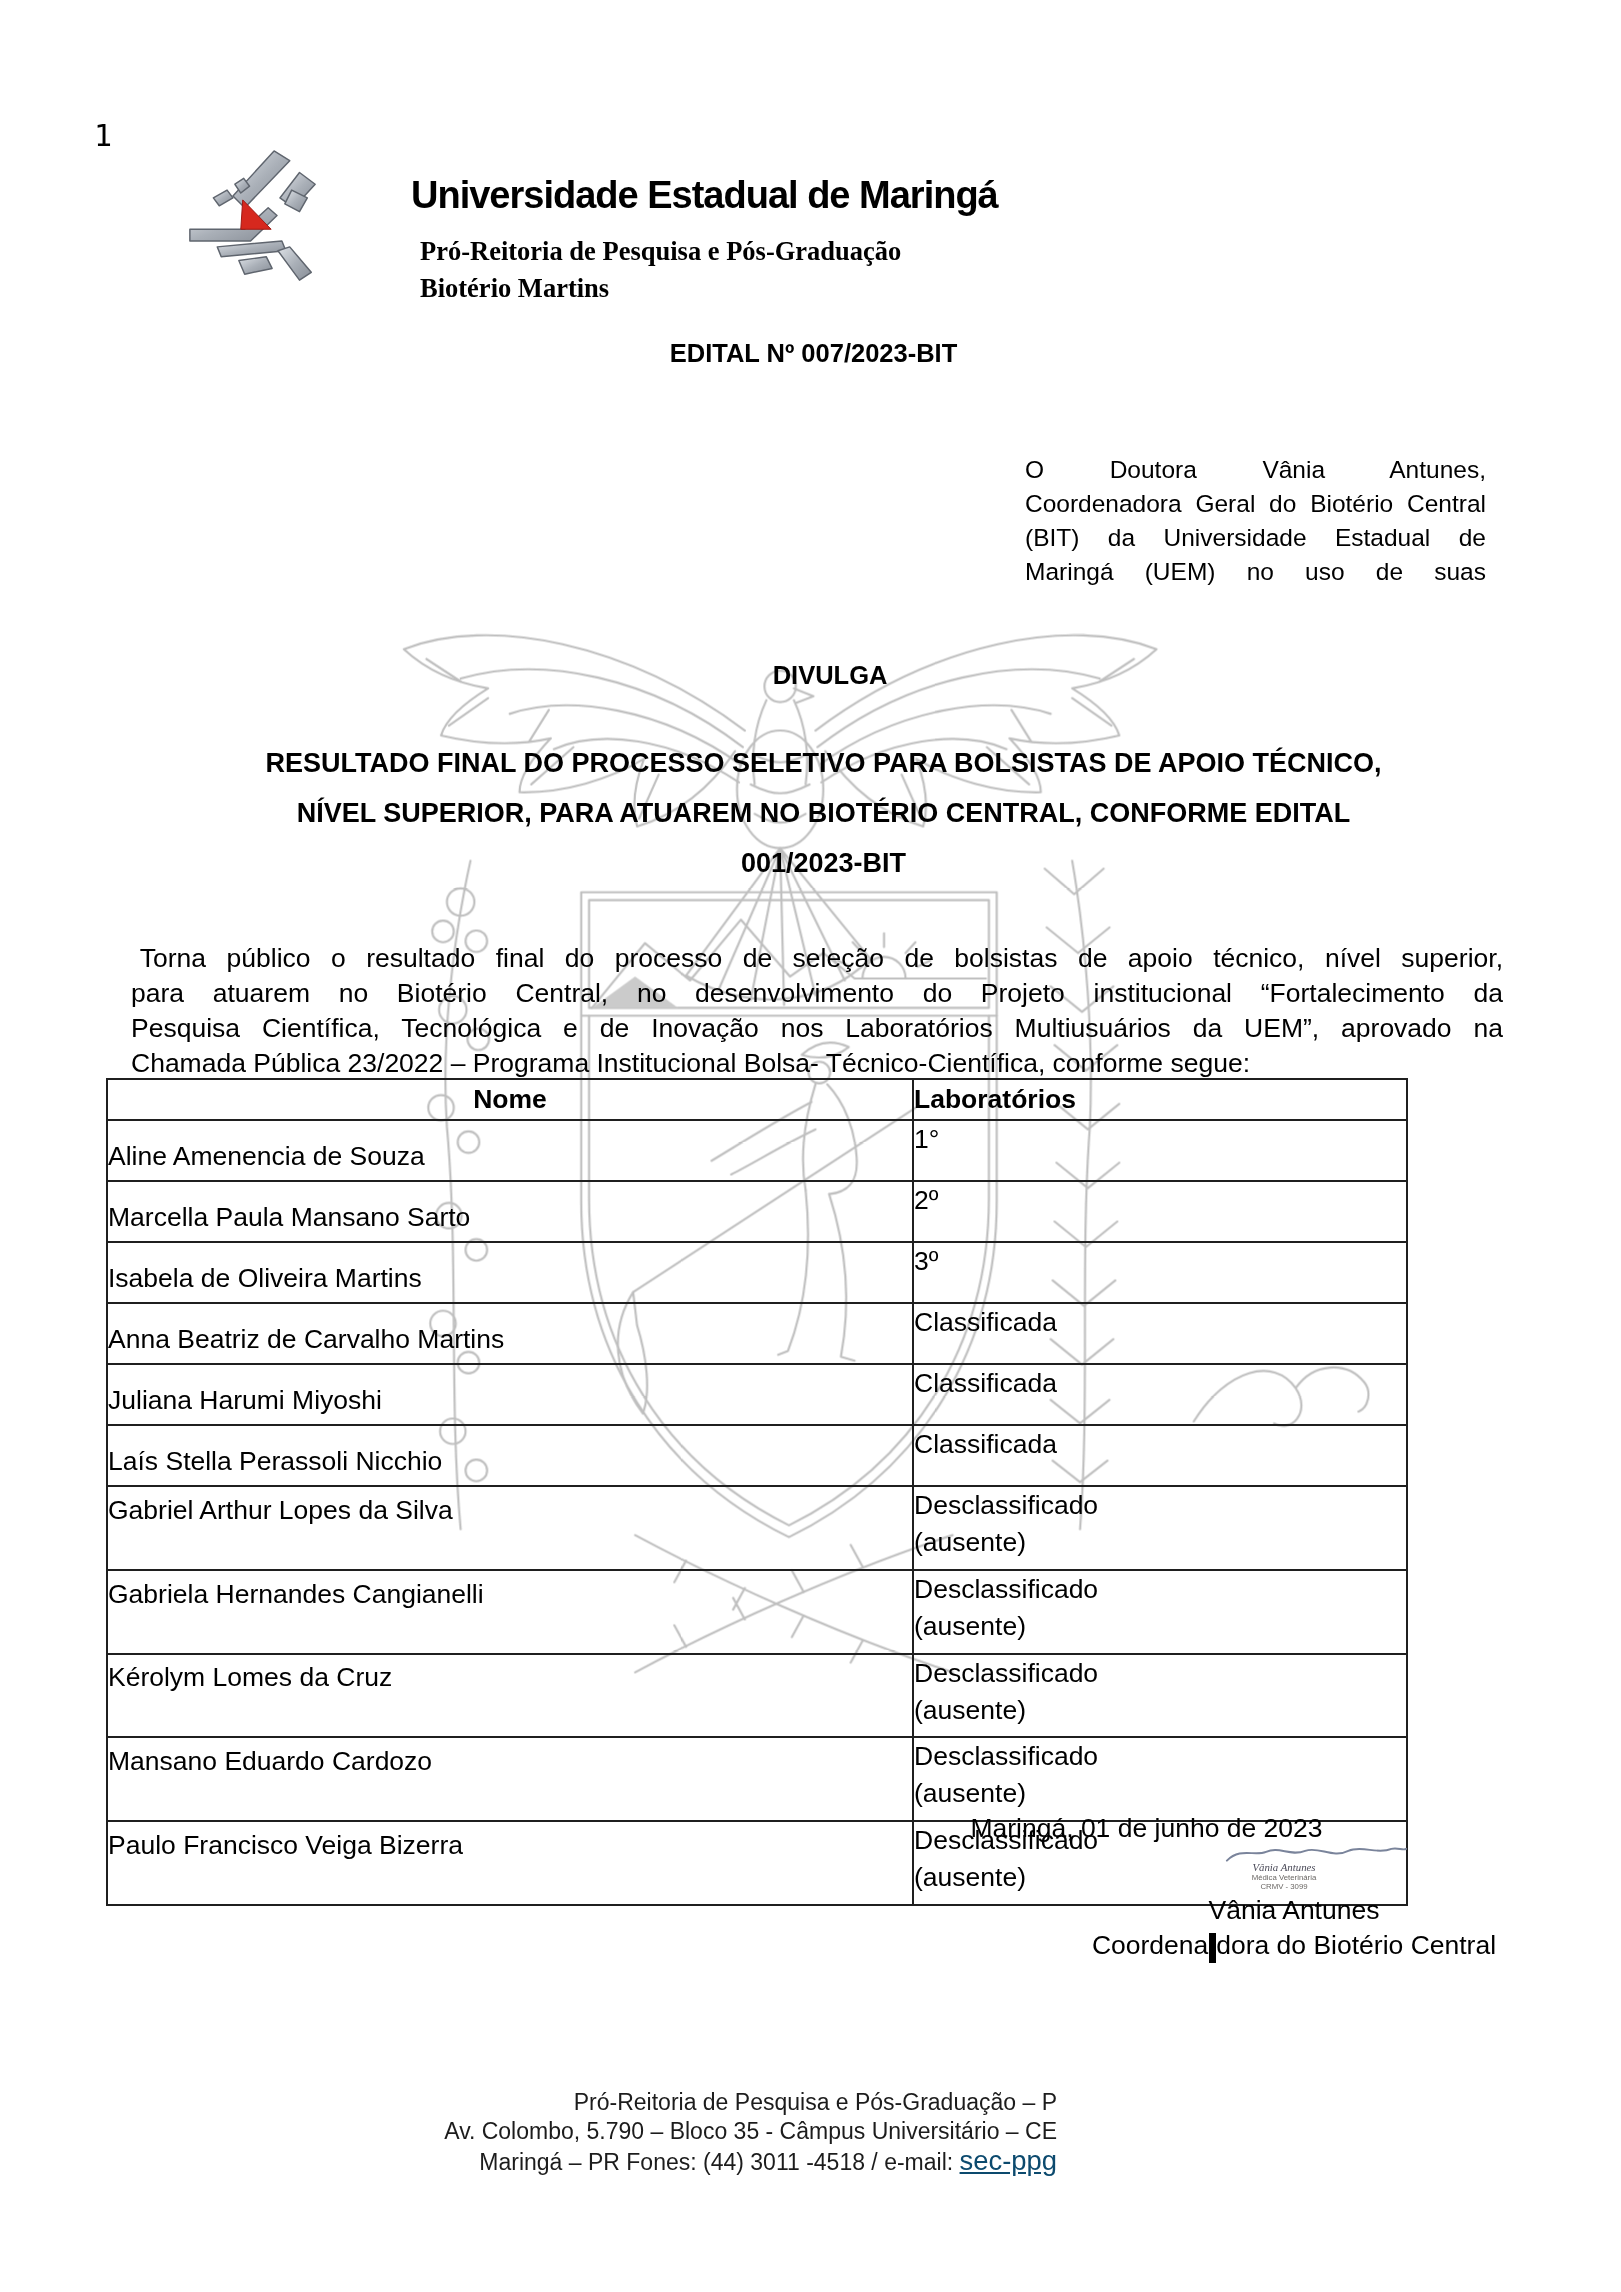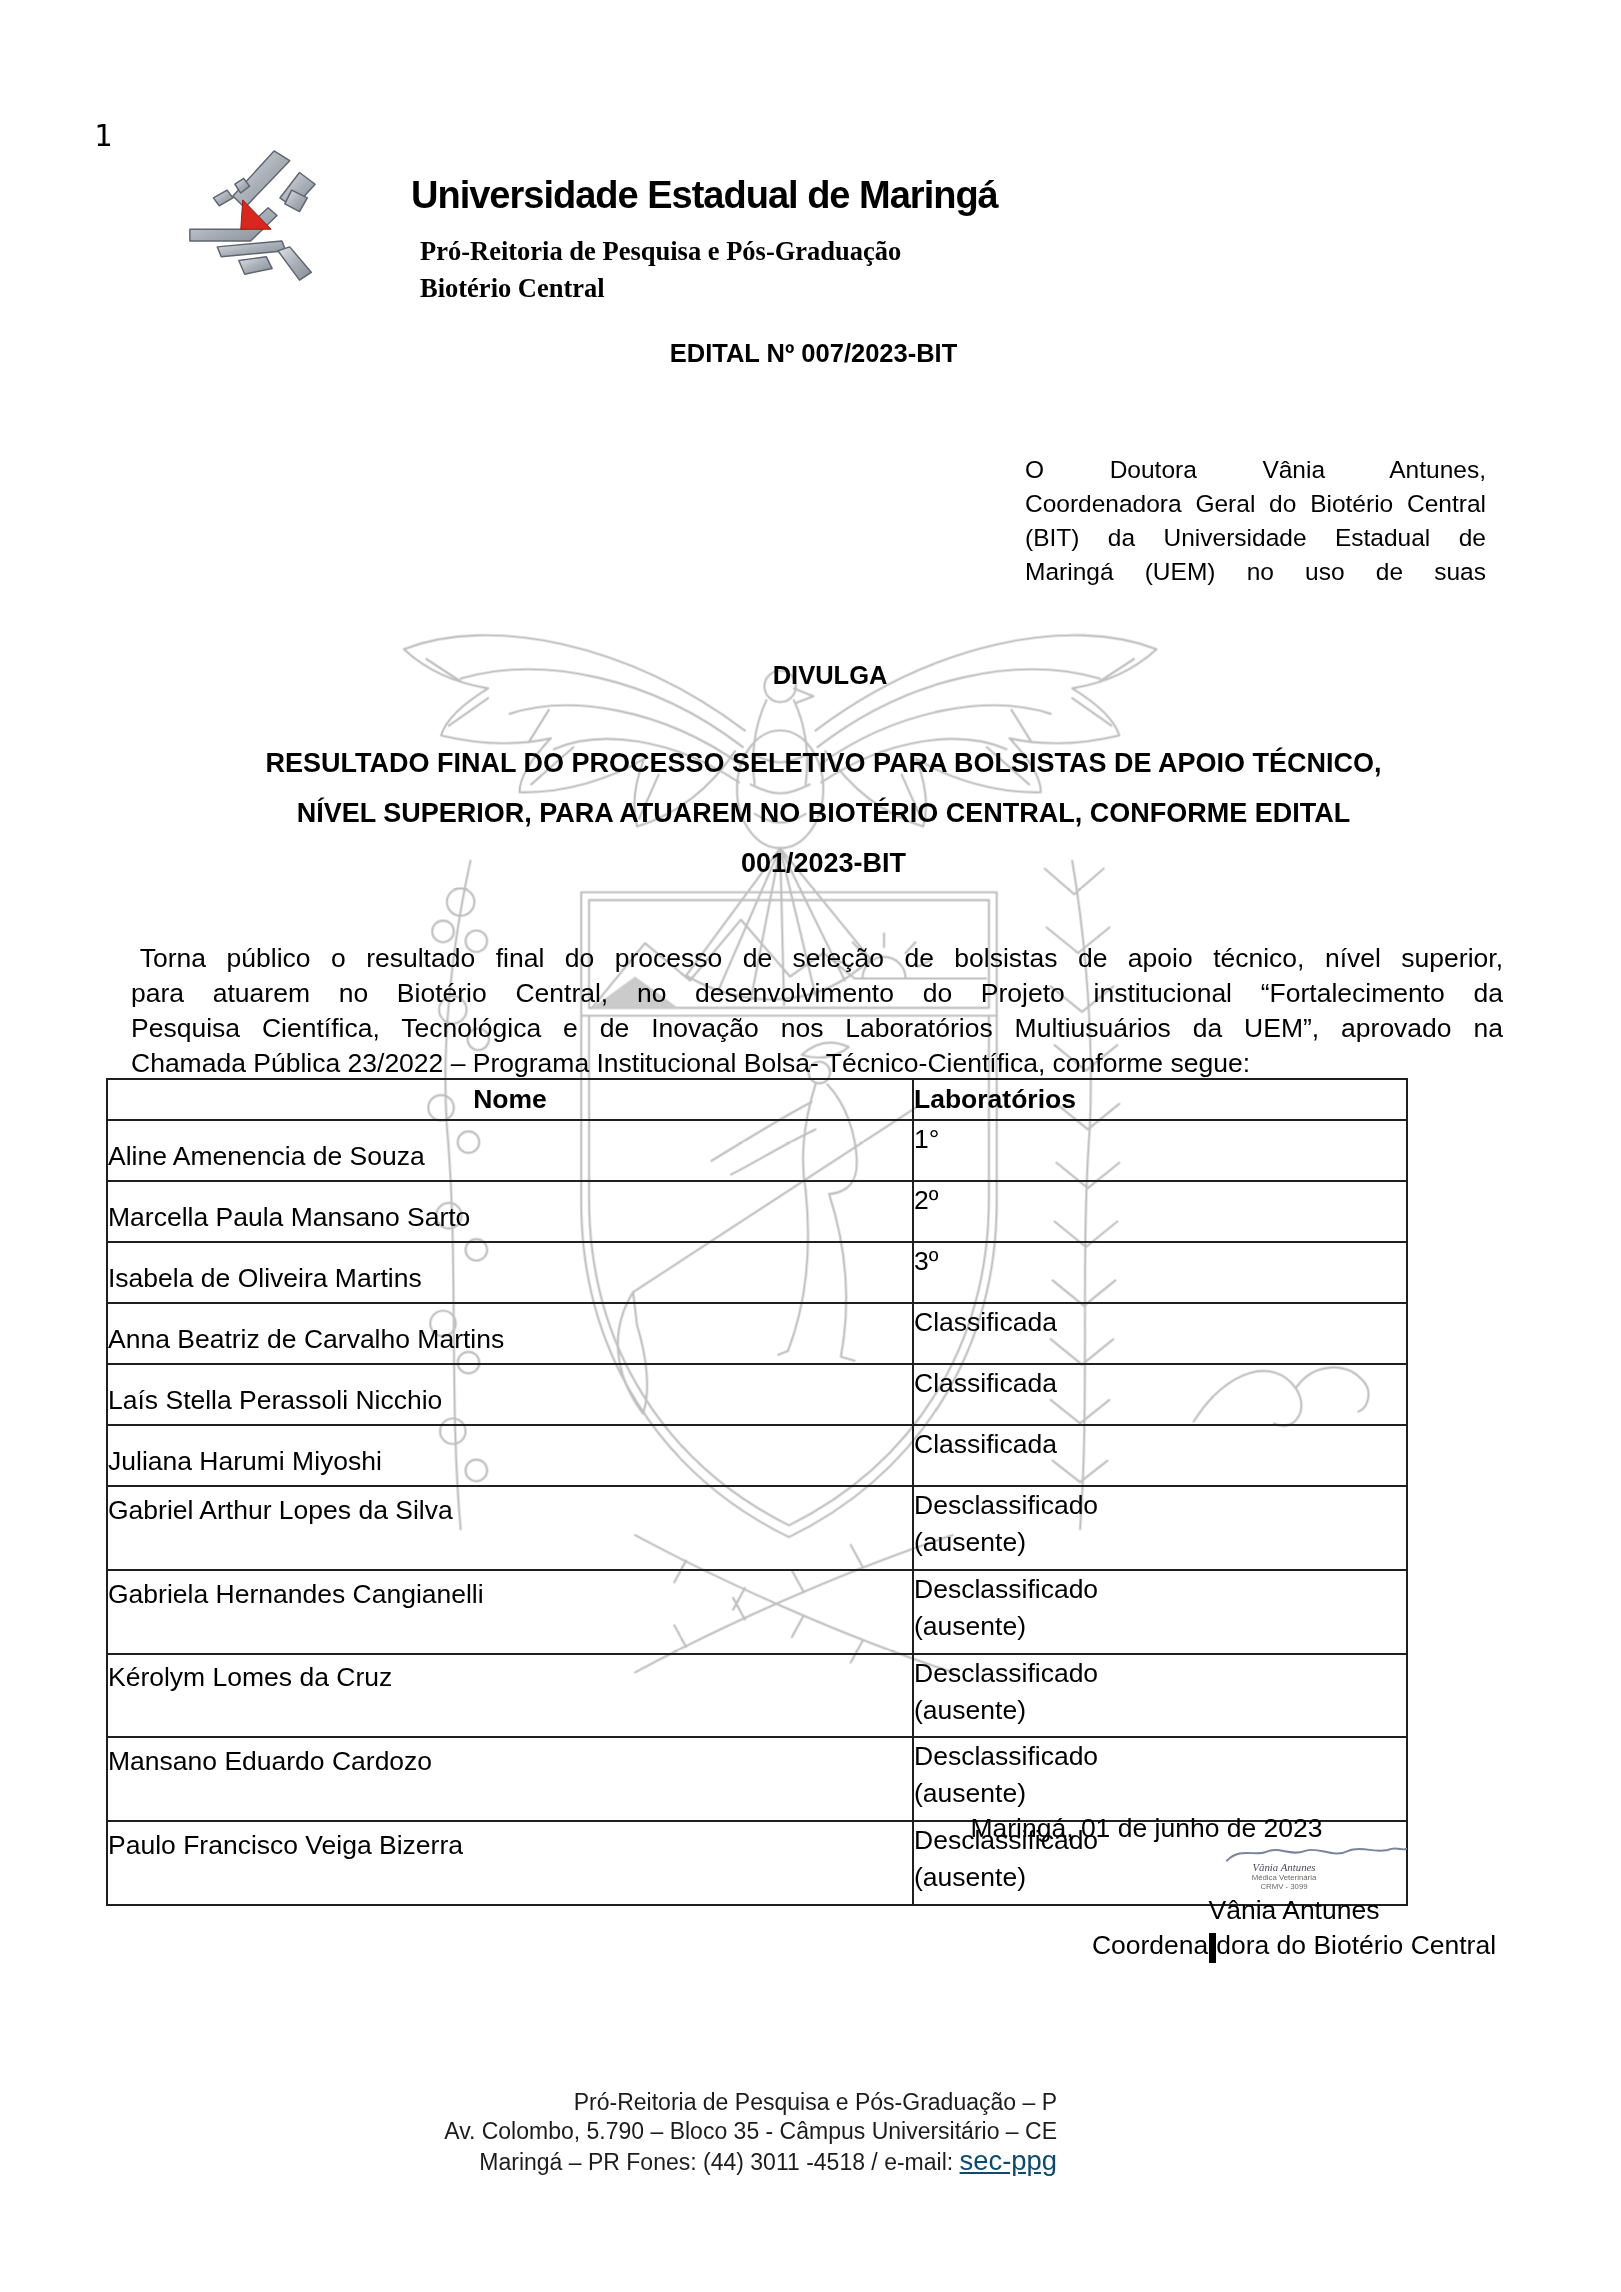--- a/index.html
+++ b/index.html
@@ -149,21 +149,21 @@
       <polygon points="6,84 62,84 86,62 95,70 68,96 6,96"></polygon>
       <polygon points="34,102 100,96 104,106 38,112"></polygon>
       <polygon points="96,106 108,102 130,128 118,136"></polygon>
       <polygon points="56,116 84,112 90,124 62,130"></polygon>
     </g>
     <polygon points="60,54 89,84 58,84" fill="#d6281e" stroke="#9e1812" stroke-width="1"></polygon>
   </svg>
 
   <div class="abs layer univ-title">Universidade Estadual de Maringá</div>
   <div class="abs layer univ-dept">Pró-Reitoria de Pesquisa e Pós-Graduação</div>
-  <div class="abs layer univ-unit">Biotério Central</div>
+  <div class="abs layer univ-unit">Biotério Martins</div>
 
   <div class="abs layer edital-title">EDITAL Nº 007/2023-BIT</div>
 
   <div class="abs layer preamble">
     <div class="jline">O Doutora Vânia Antunes,</div>
     <div class="jline">Coordenadora Geral do Biotério Central</div>
     <div class="jline">(BIT) da Universidade Estadual de</div>
     <div class="jline">Maringá (UEM) no uso de suas</div>
   </div>
 
@@ -216,28 +216,28 @@
           </td>
       </tr>
       <tr class="single">
         <td class="c-name">Anna Beatriz de Carvalho Martins</td>
         <td class="c-class">
             <div>Classificada</div>
             <div></div>
           </td>
       </tr>
       <tr class="single">
+        <td class="c-name">Juliana Harumi Miyoshi</td>
+        <td class="c-class">
+            <div>Classificada</div>
+            <div></div>
+          </td>
+      </tr>
+      <tr class="single">
         <td class="c-name">Laís Stella Perassoli Nicchio</td>
-        <td class="c-class">
-            <div>Classificada</div>
-            <div></div>
-          </td>
-      </tr>
-      <tr class="single">
-        <td class="c-name">Juliana Harumi Miyoshi</td>
         <td class="c-class">
             <div>Classificada</div>
             <div></div>
           </td>
       </tr>
       <tr class="double">
         <td class="c-name">Gabriel Arthur Lopes da Silva</td>
         <td class="c-class">
             <div>Desclassificado</div>
             <div>(ausente)</div>

